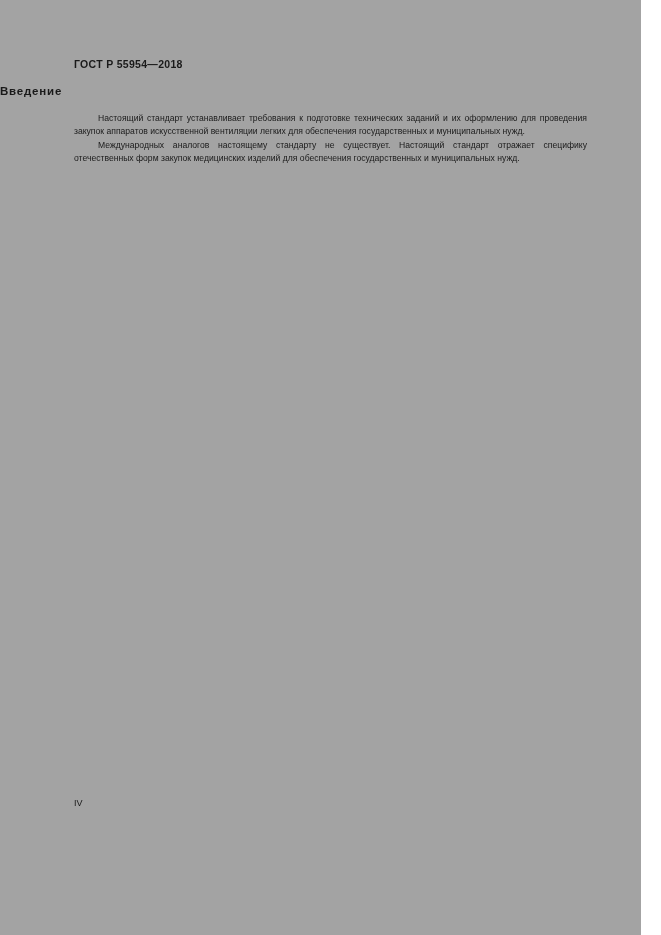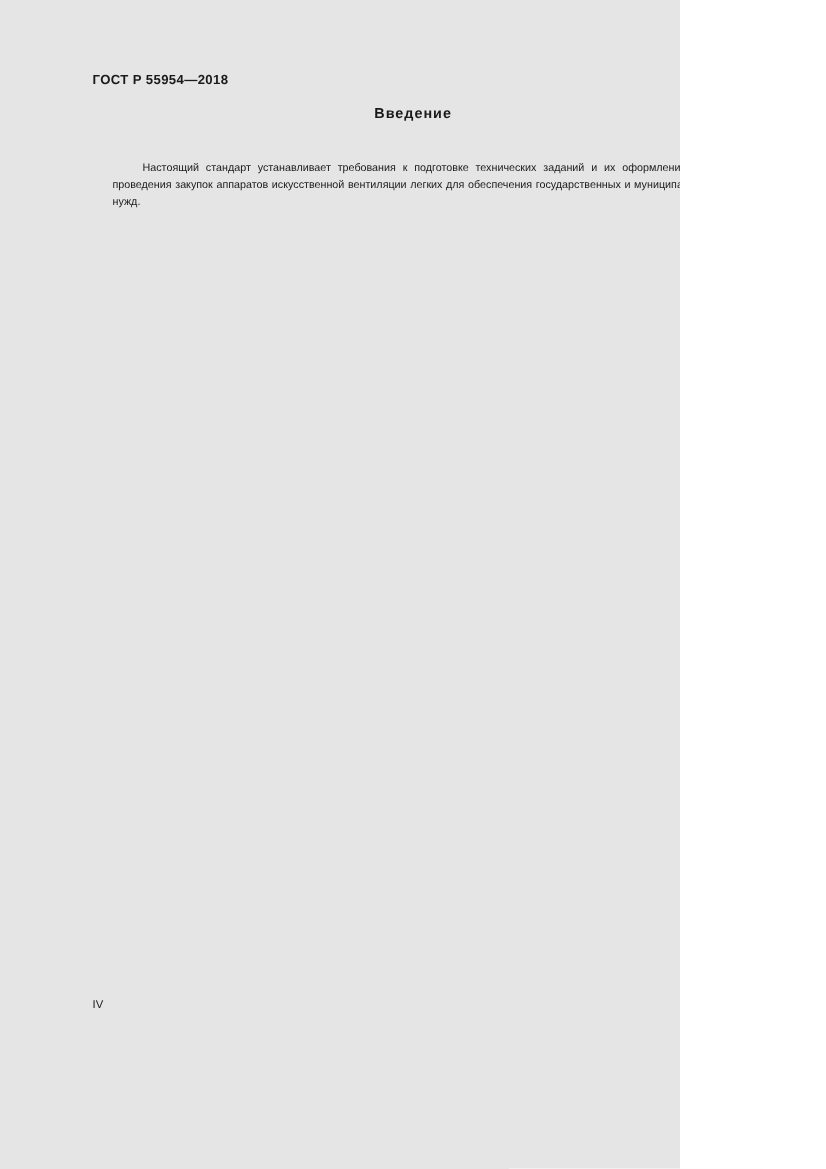--- a/index.html
+++ b/index.html
@@ -2,60 +2,60 @@
 <html><head>
 <meta charset="utf-8">
 <style>
   html, body {
     margin: 0;
     padding: 0;
     background: #ffffff;
   }
   .page {
     position: relative;
-    width: 544px;
+    width: 641px;
     height: 935px;
-    background: #e5e5e5;
+    background: #a3a3a3;
     overflow: hidden;
     font-family: "Liberation Sans", sans-serif;
     color: #000000;
   }
   .doc-header {
     position: absolute;
     top: 58px;
     left: 74px;
     font-size: 10.5px;
     font-weight: bold;
     letter-spacing: 0.3px;
     color: #1a1a1a;
     white-space: nowrap;
   }
   .doc-title {
     position: absolute;
     top: 85px;
     left: 0;
     width: 661px;
-    text-align: center;
+    text-align: left;
     font-size: 11.5px;
     font-weight: bold;
     letter-spacing: 0.8px;
     color: #1a1a1a;
   }
   .body-block {
     position: absolute;
     top: 112px;
     left: 74px;
     width: 513px;
     font-size: 8.6px;
     line-height: 13.3px;
     text-align: justify;
     color: #1a1a1a;
   }
   .body-block p {
-    margin: 16px;
+    margin: 0;
     text-indent: 24px;
   }
   .page-number {
     position: absolute;
     top: 798px;
     left: 74px;
     font-size: 9px;
     color: #1a1a1a;
   }
 </style>
@@ -63,17 +63,18 @@
 <body>
 
 <div class="page">
 
   <div class="doc-header">ГОСТ Р 55954—2018</div>
 
   <div class="doc-title">Введение</div>
 
   <div class="body-block">
     <p>Настоящий стандарт устанавливает требования к подготовке технических заданий и их оформлению для проведения закупок аппаратов искусственной вентиляции легких для обеспечения государственных и муниципальных нужд.</p>
+    <p>Международных аналогов настоящему стандарту не существует. Настоящий стандарт отражает специфику отечественных форм закупок медицинских изделий для обеспечения государственных и муниципальных нужд.</p>
   </div>
 
   <div class="page-number">IV</div>
 
 </div>
 
 </body></html>

